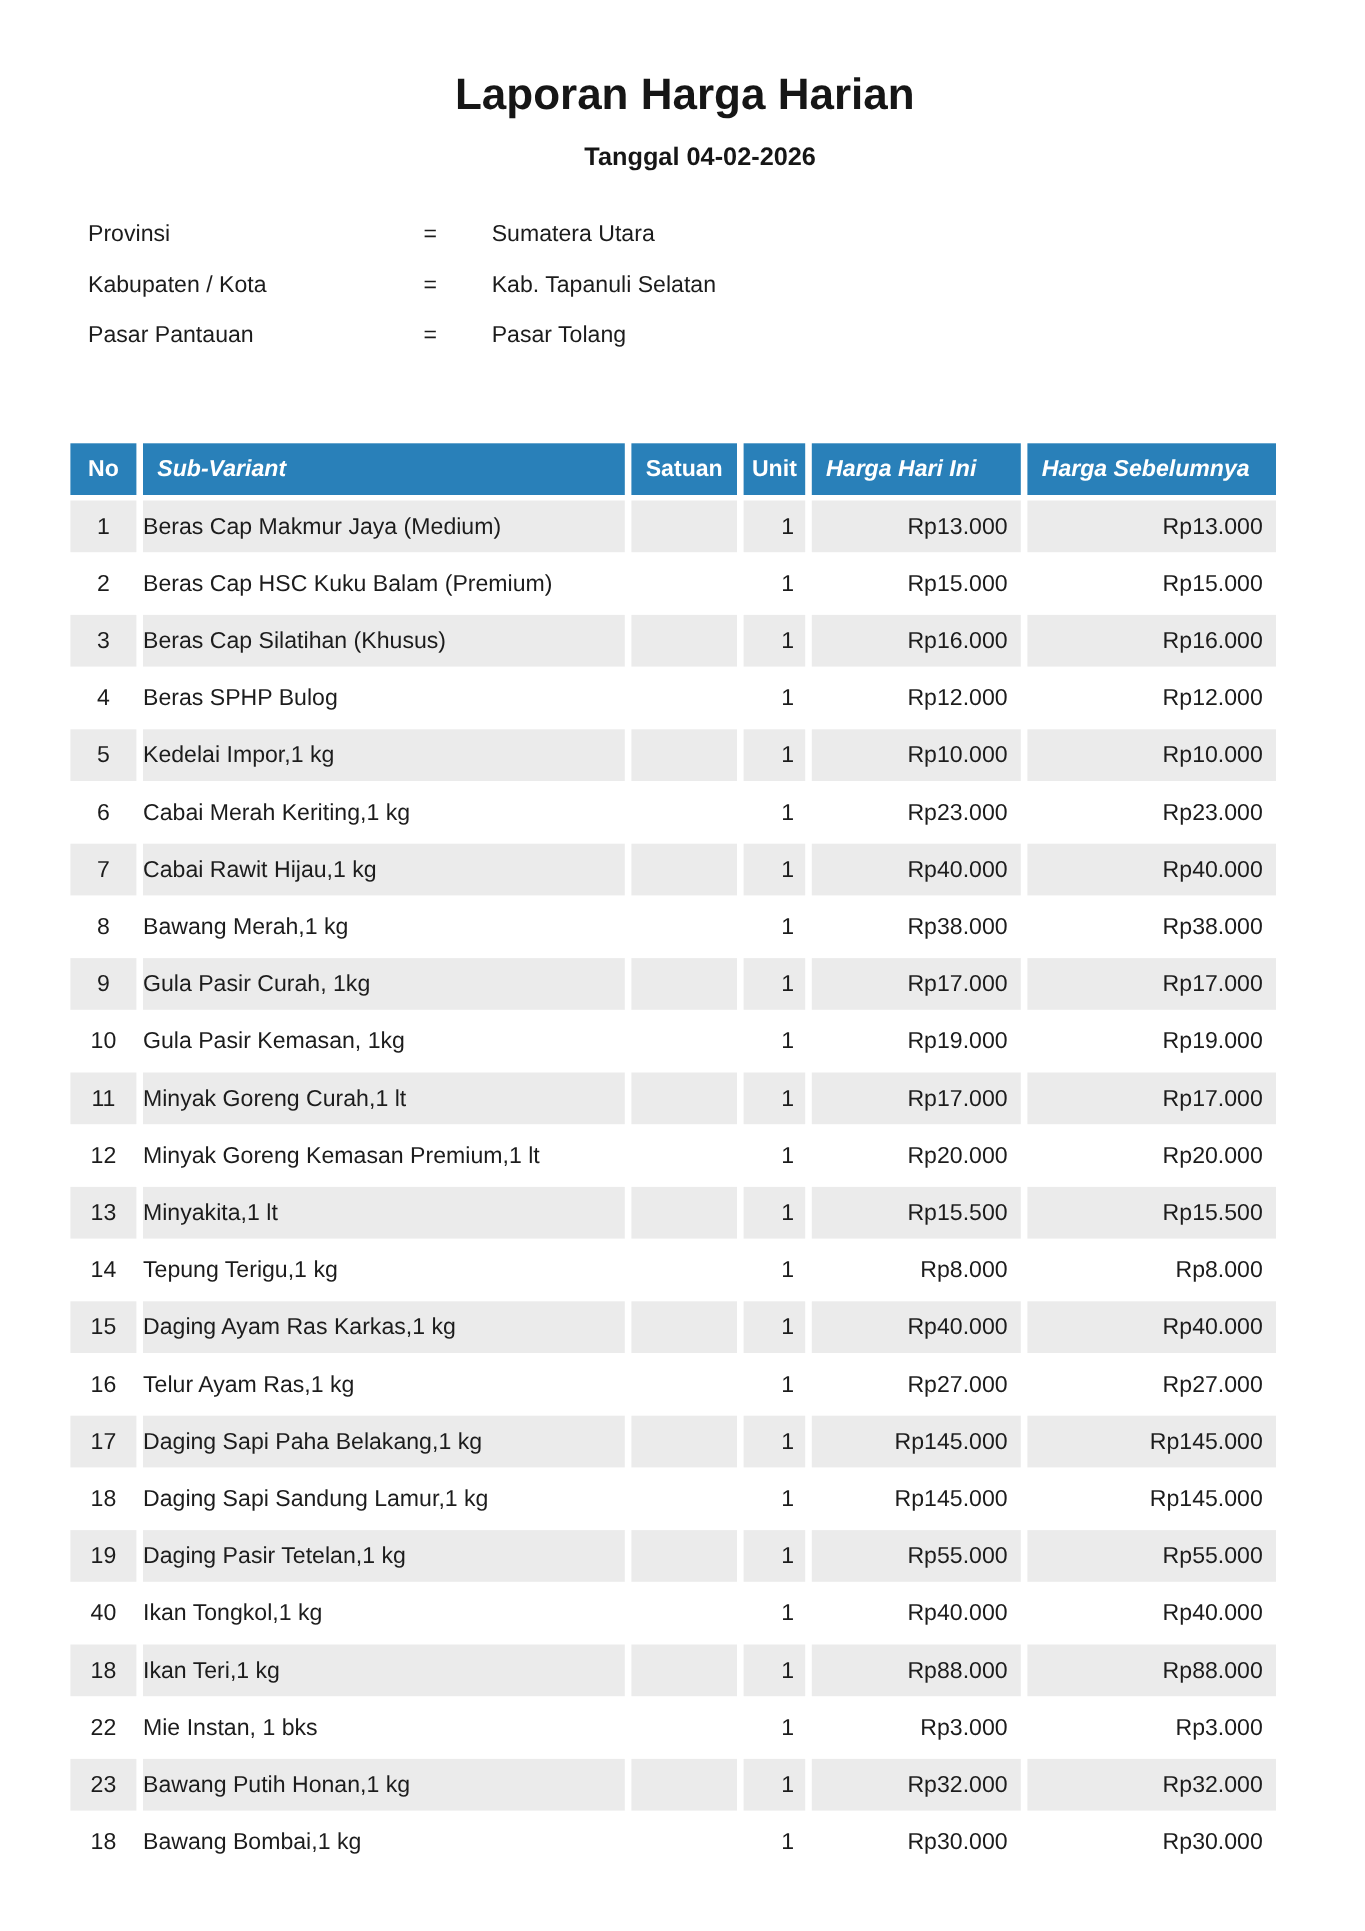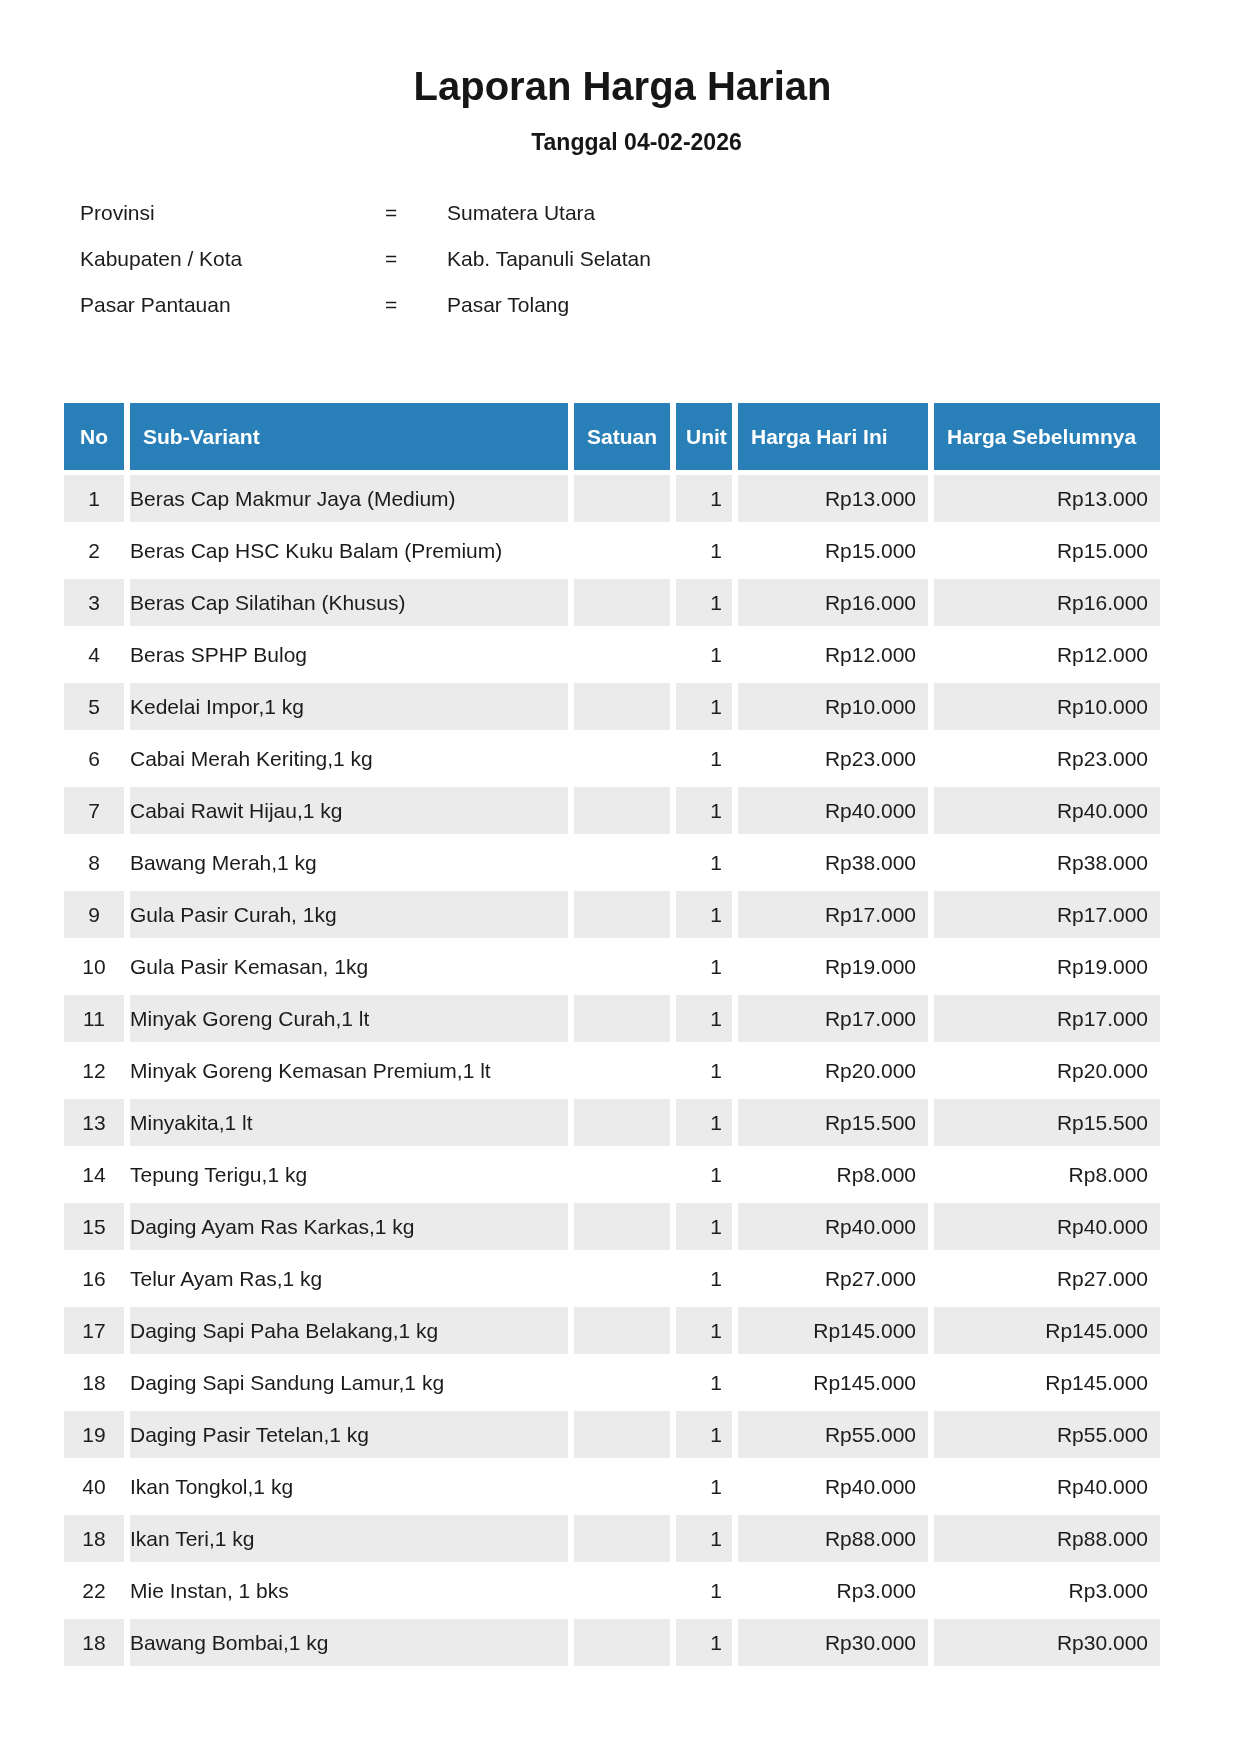--- a/index.html
+++ b/index.html
@@ -67,27 +67,27 @@
   .price-table col.c-sat   { width: 96px; }
   .price-table col.c-unit  { width: 56px; }
   .price-table col.c-hhi   { width: 190px; }
   .price-table col.c-hs    { width: 226px; }
 
   .price-table th {
     background: #2980b9;
     color: #ffffff;
     font-weight: bold;
     height: 47px;
-    padding: 10px;
+    padding: 0;
     font-size: 21px;
     text-align: center;
     overflow: hidden;
     white-space: nowrap;
   }
-  .price-table th.a-left { text-align: left; padding-left: 13px; }
+  .price-table th.a-left { text-align: left; padding-left: 13px; font-style: italic; }
 
   .price-table td {
     height: 47px;
     padding: 0;
     background: #ffffff;
     vertical-align: middle;
     overflow: hidden;
     white-space: nowrap;
   }
   .price-table tbody tr:nth-child(odd) td { background: #ebebeb; }
@@ -336,20 +336,28 @@
 
     <tr>
       <td class="cell-no">22</td>
       <td class="cell-sub">Mie Instan, 1 bks</td>
       <td class="cell-sat"></td>
       <td class="cell-unit">1</td>
       <td class="cell-hhi">Rp3.000</td>
       <td class="cell-hs">Rp3.000</td>
     </tr>
 
+    <tr>
+      <td class="cell-no">23</td>
+      <td class="cell-sub">Bawang Putih Honan,1 kg</td>
+      <td class="cell-sat"></td>
+      <td class="cell-unit">1</td>
+      <td class="cell-hhi">Rp32.000</td>
+      <td class="cell-hs">Rp32.000</td>
+    </tr>
 
     <tr>
       <td class="cell-no">18</td>
       <td class="cell-sub">Bawang Bombai,1 kg</td>
       <td class="cell-sat"></td>
       <td class="cell-unit">1</td>
       <td class="cell-hhi">Rp30.000</td>
       <td class="cell-hs">Rp30.000</td>
     </tr>
   </tbody>

